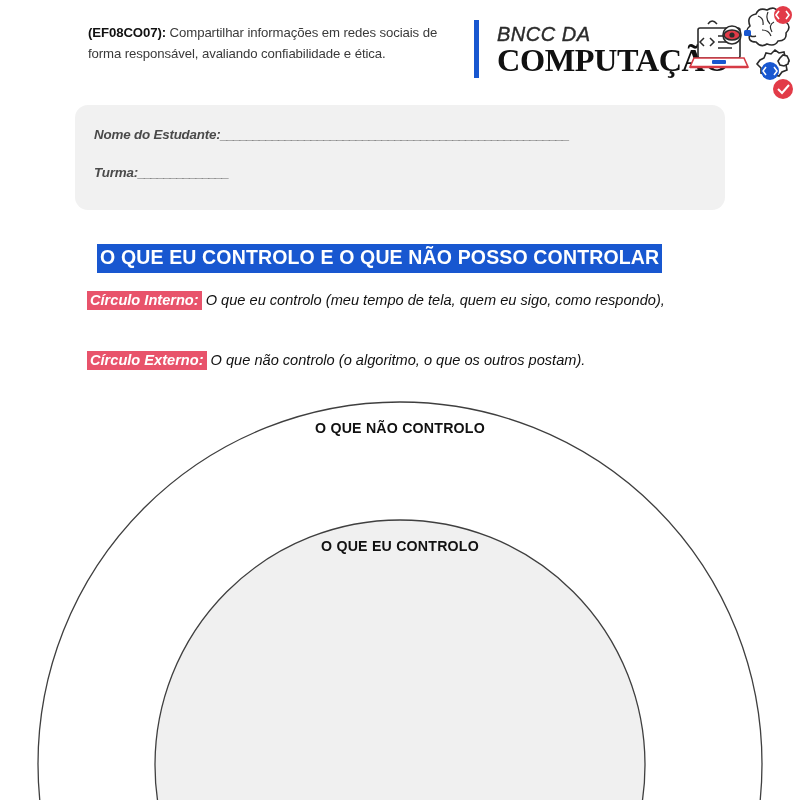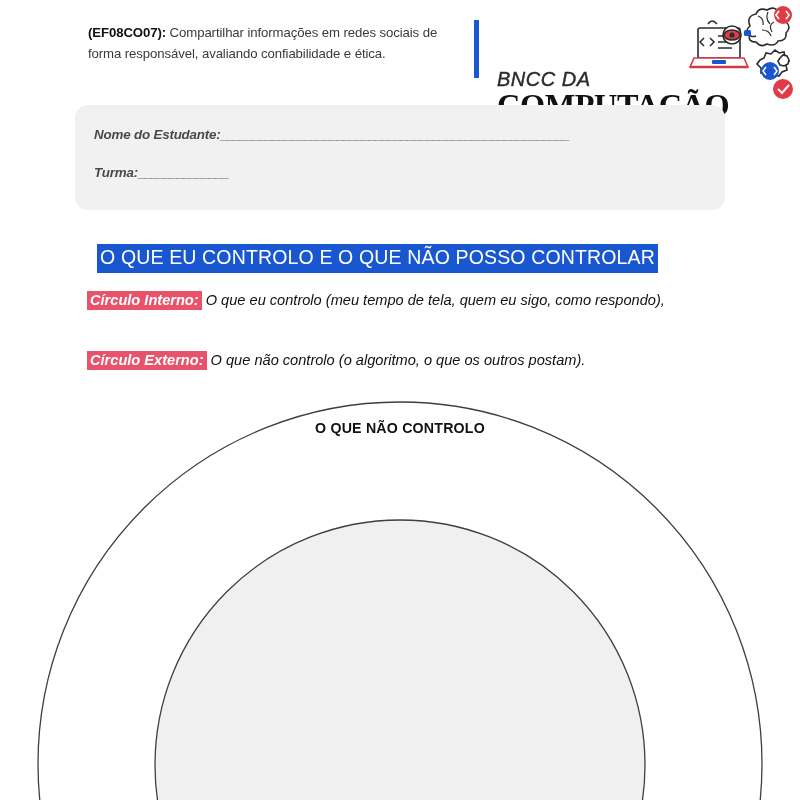--- a/index.html
+++ b/index.html
@@ -23,21 +23,21 @@
 
   .header-divider {
     position: absolute; left: 474px; top: 20px;
     width: 5px; height: 58px; background: #1857d0;
   }
 
   .logo { position: absolute; left: 497px; top: 24px; width: 190px; height: 56px; }
   .logo-top {
     font-family: "Liberation Sans", sans-serif;
     font-style: italic; font-size: 20px; font-weight: 400;
-    letter-spacing: 0.5px; color: #2b2b2b; line-height: 1; margin-top: 45px;
+    letter-spacing: 0.5px; color: #2b2b2b; line-height: 1;
     -webkit-text-stroke: 0.4px #2b2b2b;
   }
   .logo-bottom {
     font-family: "Liberation Serif", serif;
     font-weight: bold; font-size: 30.5px; line-height: 1.05;
     letter-spacing: -0.4px; color: #111111;
     transform: scaleX(1.06); transform-origin: left center;
     margin-top: 1px;
   }
 
@@ -54,21 +54,21 @@
     font-size: 13.4px; font-weight: bold; color: #4a4a4a;
     white-space: nowrap; letter-spacing: -0.2px;
   }
   .info-row.r1 { top: 22px; }
   .info-row.r2 { top: 60px; }
   .info-row .blank { font-weight: bold; color: #6a6a6a; letter-spacing: -1px; }
 
   
   .section-title {
     position: absolute; left: 97px; top: 244px;
-    font-size: 19.5px; font-weight: 400; line-height: 1.32;
+    font-size: 19.5px; font-weight: 700; line-height: 1.32;
     color: #ffffff; background: #1857d0;
     padding: 1px 3px 2px 3px;
     letter-spacing: 0.15px; white-space: nowrap;
   }
 
   
   .instr {
     position: absolute; left: 87px; width: 610px;
     font-size: 14.6px; line-height: 1.42; color: #111111; font-style: italic;
   }
@@ -153,15 +153,16 @@
   <p class="instr i1"><span class="tag">Círculo Interno:</span><span> O que eu controlo (meu tempo de tela, quem eu sigo, como respondo),</span></p>
 
   <p class="instr i2"><span class="tag">Círculo Externo:</span><span> O que não controlo (o algoritmo, o que os outros postam).</span></p>
 
   <div class="diagram">
     <svg width="800" height="420" viewBox="0 0 800 420">
       <circle cx="400" cy="384" r="362" fill="#ffffff" stroke="#3f3f3f" stroke-width="1.3"></circle>
       <circle cx="400" cy="385" r="245" fill="#f0f0f0" stroke="#3f3f3f" stroke-width="1.3"></circle>
     </svg>
     <div class="circle-label outer">O QUE NÃO CONTROLO</div>
+    <div class="circle-label inner">O QUE EU CONTROLO</div>
   </div>
 
 </div>
 
 </body></html>

